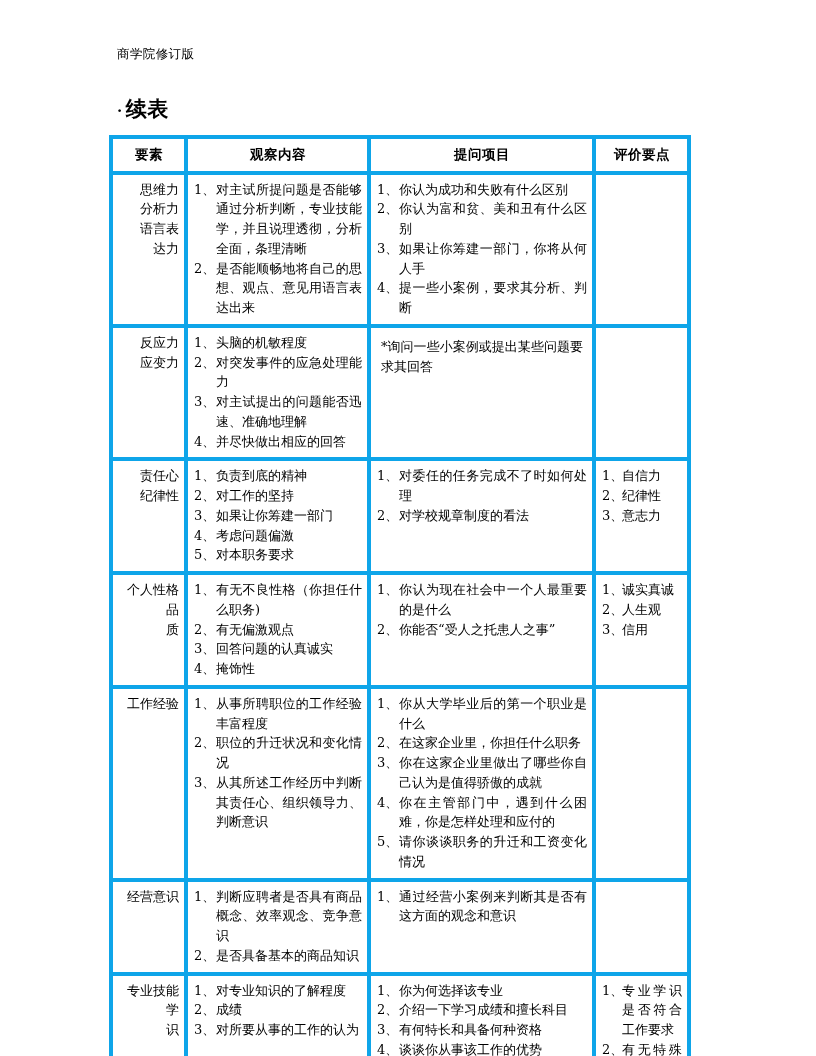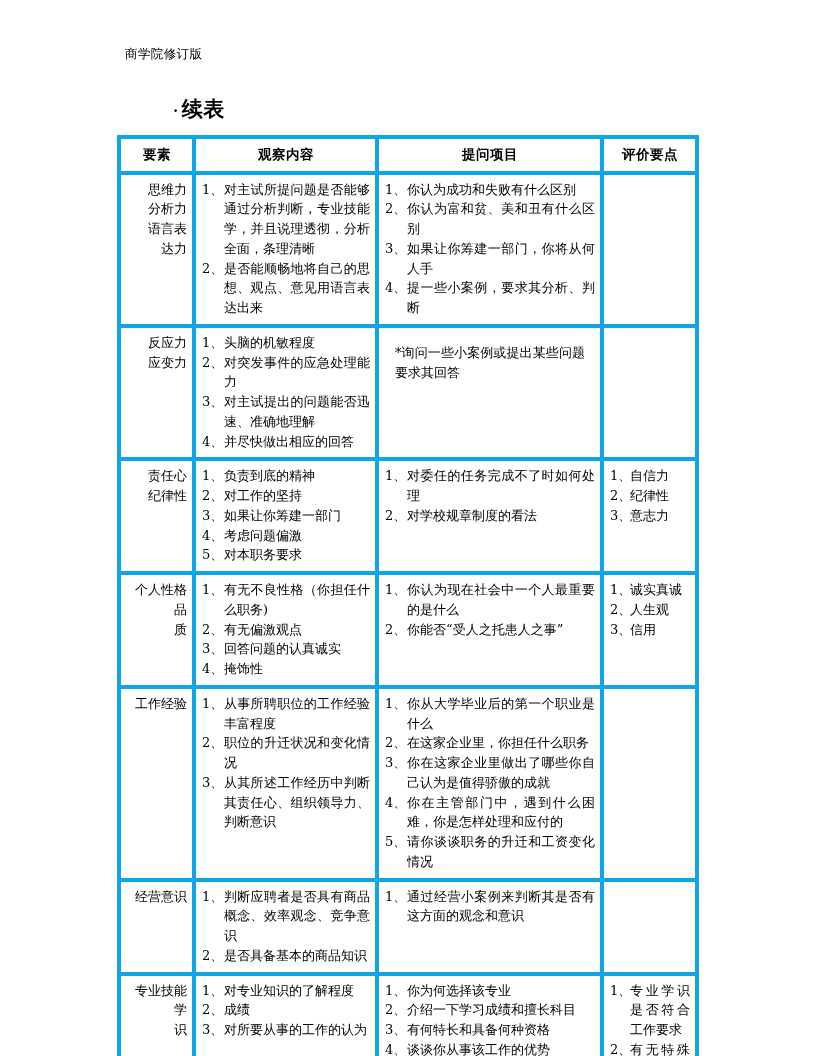--- a/index.html
+++ b/index.html
@@ -11,21 +11,21 @@
     width: 816px;
     height: 1056px;
     position: relative;
     font-family: "DejaVu Serif", "Liberation Serif", serif;
     color: #000000;
     overflow: hidden;
   }
 
   .page {
     position: absolute;
-    left: 12px; top: 0;
+    left: 4px; top: 0;
     width: 652px;
     height: 1056px;
     box-sizing: border-box;
   }
 
   .running-header {
     position: absolute;
     left: 113px;
     top: 46px;
     font-size: 12.5px;
@@ -35,21 +35,20 @@
   }
 
   .doc-title {
     position: absolute;
     left: 113px;
     top: 95px;
     font-size: 21px;
     font-weight: bold;
     letter-spacing: 0.5px;
     white-space: nowrap;
-    margin-left: 48px;
   }
   .doc-title .bullet {
     font-size: 15px;
     vertical-align: middle;
     padding-right: 3px;
   }
 
   table.matrix {
     position: absolute;
     left: 105px;
@@ -105,21 +104,21 @@
     position: absolute;
     left: 0;
     top: 0;
     white-space: nowrap;
   }
   ol.numlist.tight > li { padding-left: 20px; }
 
   td.eval-cell ol.numlist > li { padding-left: 20px; }
 
   p.plain {
-    margin: 10px;
+    margin: 4px;
     text-align: justify;
     text-justify: inter-ideograph;
   }
 </style>
 </head>
 <body>
 
 <div class="page">
 
   <div class="running-header">商学院修订版</div>

